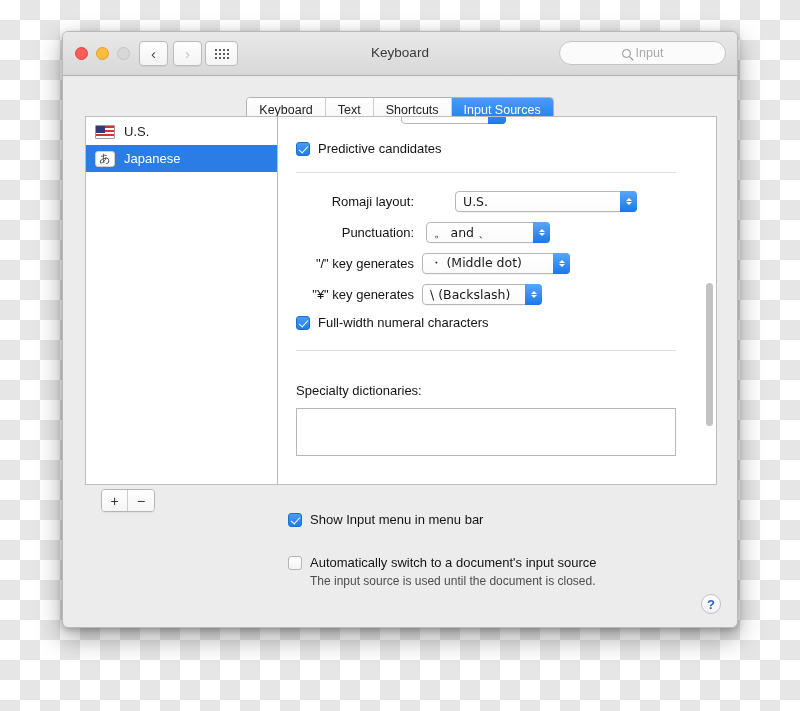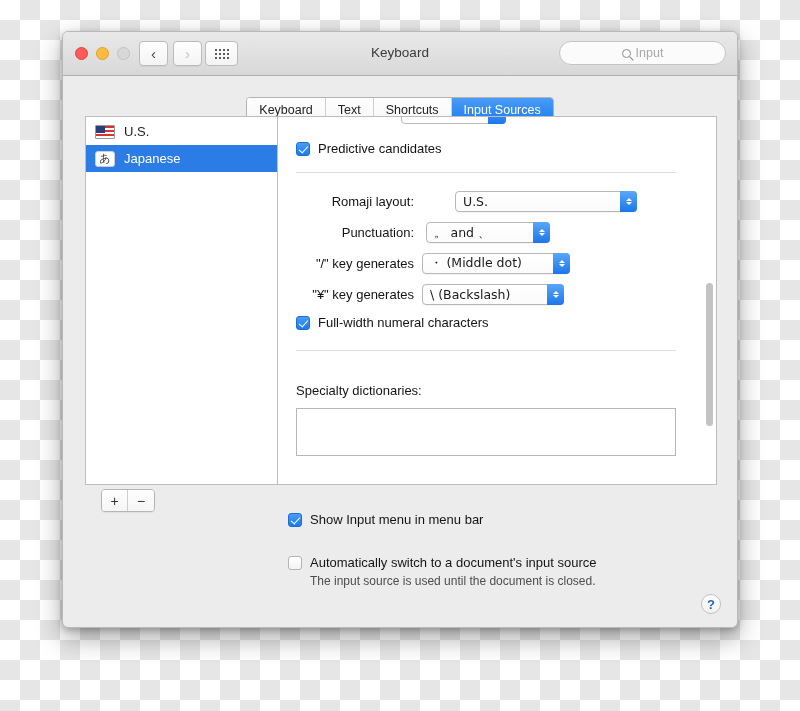--- a/index.html
+++ b/index.html
@@ -370,21 +370,21 @@
             <span class="val">・ (Middle dot)</span>
             <span class="stepper">
               <span class="ch up"></span>
                 <span class="ch dn"></span>
             </span>
           </span>
         </div>
 
         <div class="frow">
           <span class="flabel" style="width:118px;">"¥" key generates</span>
-          <span class="popup" style="width:142px; margin-left:8px;">
+          <span class="popup" style="width:120px; margin-left:8px;">
             <span class="val">\ (Backslash)</span>
             <span class="stepper">
               <span class="ch up"></span>
                 <span class="ch dn"></span>
             </span>
           </span>
         </div>
 
         <div class="cbrow" style="align-items:flex-end;">
           <span class="cb on"></span>

